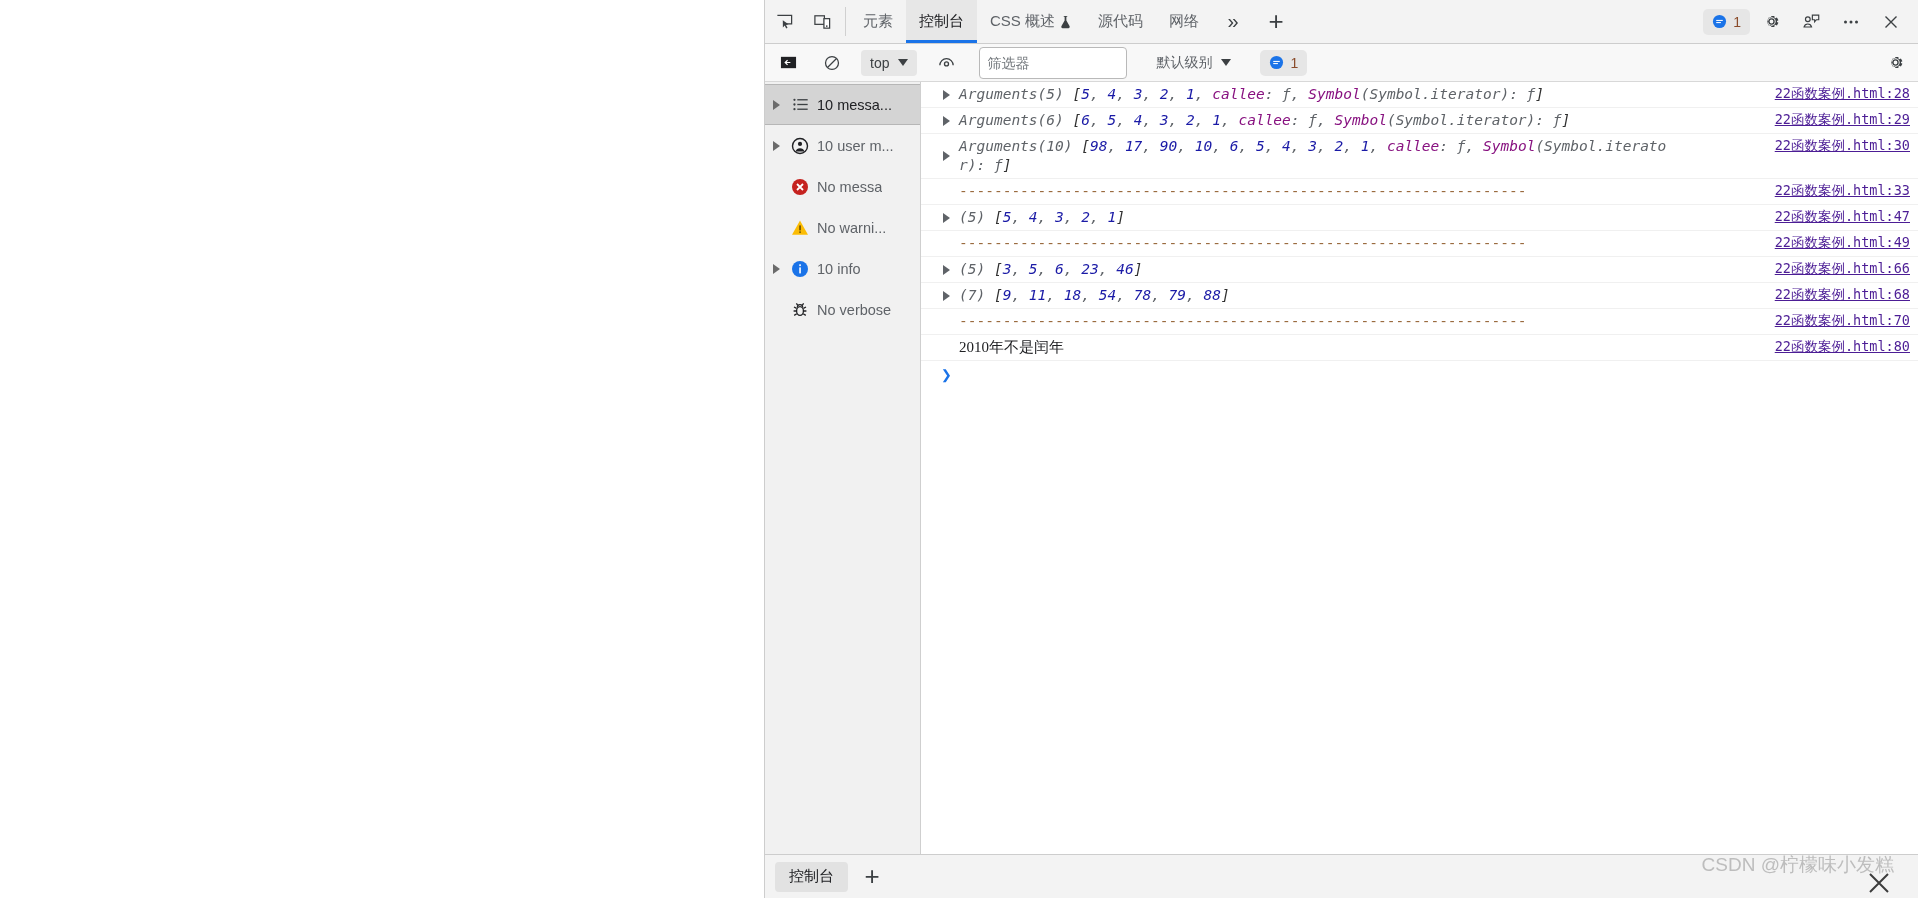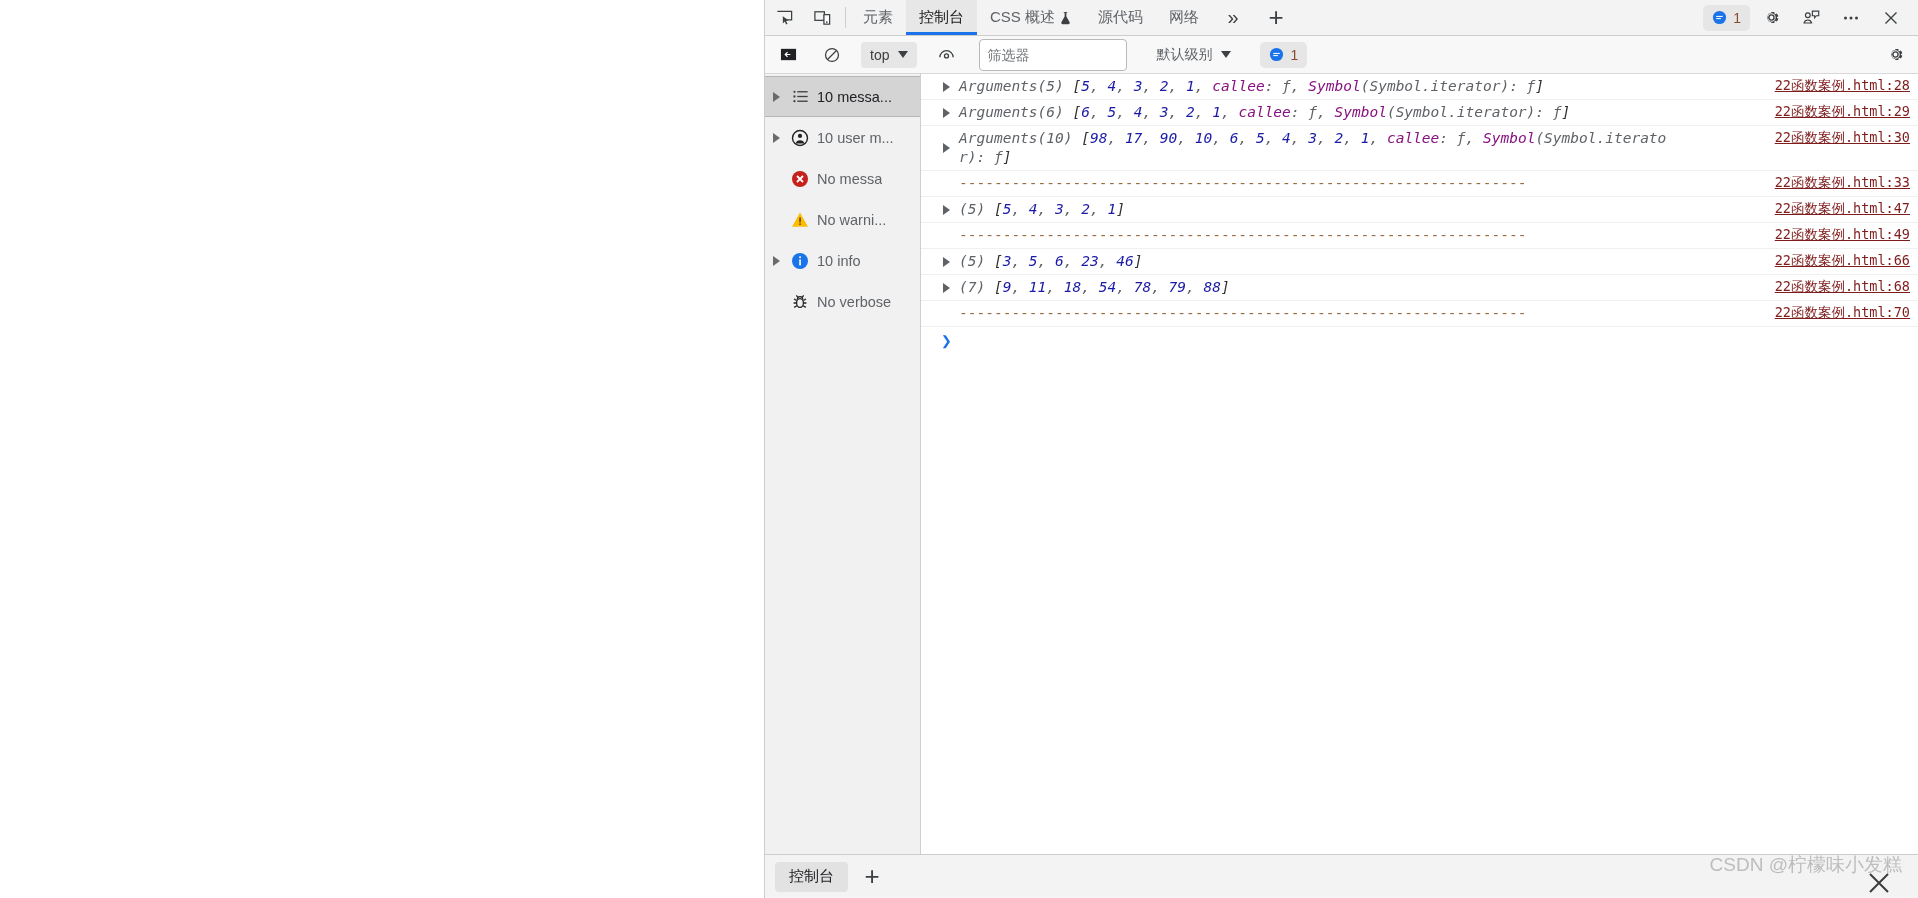--- a/index.html
+++ b/index.html
@@ -21,21 +21,21 @@
   
   .devtools {
     position: absolute; left:764px; top:0; width:1154px; height:898px;
     background:#ffffff;
     display:flex; flex-direction:column;
     border-left:1px solid #cdcdcd;
   }
 
   
   .tabbar {
-    height:36px; min-height:36px;
+    height:44px; min-height:36px;
     background:#f3f3f3;
     display:flex; align-items:stretch;
     border-bottom:1px solid #cdcdcd;
     position:relative;
   }
   .tb-iconbtn {
     width:38px; display:flex; align-items:center; justify-content:center;
     cursor:pointer;
   }
   .tb-sep { width:1px; background:#d0d0d0; margin:7px 4px; }
@@ -180,21 +180,21 @@
   .tk-gray { color:#5f6368; font-style:italic; }
   .tk-num  { color:#1a1aa6; font-style:italic; }
   .tk-prop { color:#881280; font-style:italic;margin-top:36px; }
   .tk-fn   { color:#5f6368; font-style:italic; }
   .tk-brk  { color:#303030; font-style:italic; }
 
   .log-src {
     position:absolute; right:8px; top:3px;
     font-family:"DejaVu Sans Mono", monospace;
     font-size:13.5px;
-    color:#7f1d1d;
+    color:#4c1d95;
     text-decoration:underline;
     cursor:pointer;
     white-space:nowrap;
   }
 
   
   .prompt-row { display:flex; align-items:center; height:26px; padding-left:20px; }
   .prompt-caret {
     color:#1a73e8; font-size:18px; font-weight:bold;
     font-family:"DejaVu Sans Mono", monospace;
@@ -214,21 +214,21 @@
     font-size:15px; color:#202124; cursor:pointer;
   }
   .drawer-plus {
     width:44px; display:flex; align-items:center; justify-content:center;
     font-size:26px; font-weight:300; color:#3c4043; cursor:pointer;
   }
   .drawer-gap { flex:1; }
 
   
   .watermark {
-    position:absolute; right:16px; bottom:20px;
+    position:absolute; right:24px; bottom:20px;
     font-size:19px; color:#bdbdbd;
     font-family:"Liberation Sans", sans-serif;
     pointer-events:none; user-select:none;
     white-space:nowrap;
   }
   .cursor-x {
     position:absolute; right:26px; bottom:2px;
     width:26px; height:26px; pointer-events:none;
   }
   svg { display:block; }
@@ -535,20 +535,24 @@
             </div>
             <div class="log-row">
               <span class="log-arrow"></span>
               <span class="log-text"><span class="tk-gray">(7) </span><span class="tk-brk">[</span><span class="tk-num">9</span><span class="tk-gray">,</span><span class="tk-gray"> </span><span class="tk-num">11</span><span class="tk-gray">,</span><span class="tk-gray"> </span><span class="tk-num">18</span><span class="tk-gray">,</span><span class="tk-gray"> </span><span class="tk-num">54</span><span class="tk-gray">,</span><span class="tk-gray"> </span><span class="tk-num">78</span><span class="tk-gray">,</span><span class="tk-gray"> </span><span class="tk-num">79</span><span class="tk-gray">,</span><span class="tk-gray"> </span><span class="tk-num">88</span><span class="tk-brk">]</span></span>
               <a class="log-src">22函数案例.html:68</a>
             </div>
             <div class="log-row">
               <span class="log-text dash">-----------------------------------------------------------------</span>
               <a class="log-src">22函数案例.html:70</a>
             </div>
+            <div class="log-row">
+              <span class="log-text plain">2010年不是闰年</span>
+              <a class="log-src">22函数案例.html:80</a>
+            </div>
           </div>
 
         <div class="prompt-row">
           <span class="prompt-caret">❯</span>
         </div>
       </div>
     </div>
 
     <div class="drawer">
       <div class="drawer-tab">

